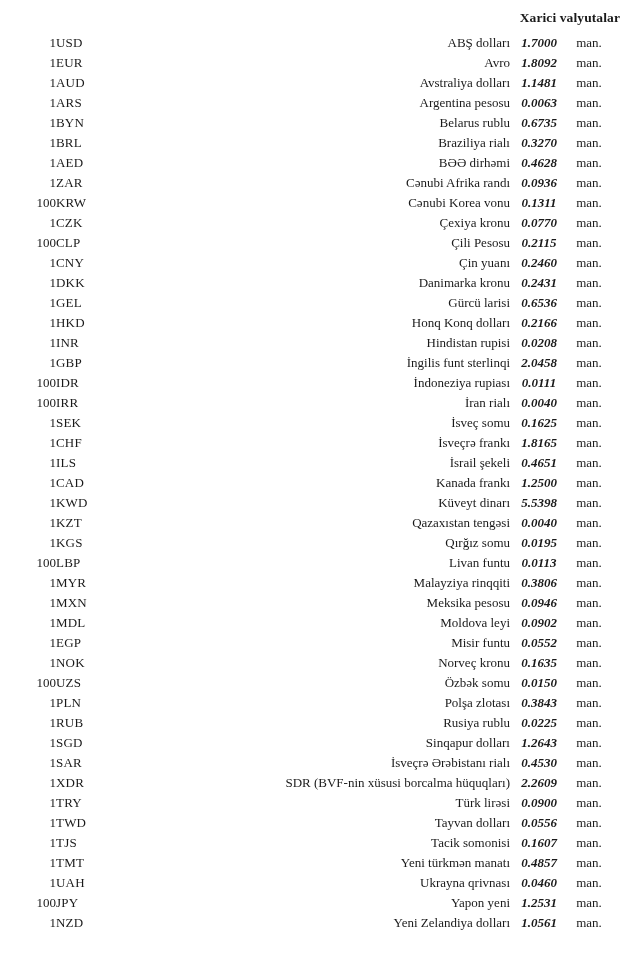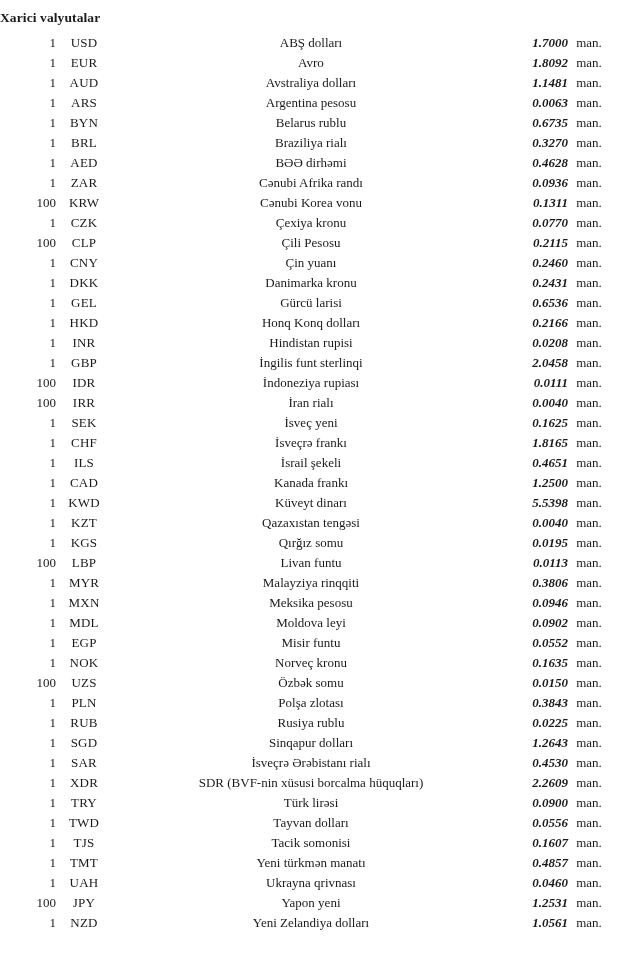--- a/index.html
+++ b/index.html
@@ -15,21 +15,21 @@
     overflow: hidden;
   }
   .page {
     width: 620px;
     height: 971px;
     position: relative;
     box-sizing: border-box;
     padding: 8px 0 0 0;
   }
   .doc-title {
-    text-align: left;
+    text-align: right;
     font-size: 13.5px;
     font-weight: bold;
     letter-spacing: 0.1px;
     margin: 2px 0 7px 0;
     font-family: "Liberation Serif", serif;
   }
   table.rates {
     border-collapse: collapse;
     margin: 0 auto;
     width: 600px;
@@ -46,33 +46,32 @@
     line-height: 20px;
   }
   td.c-amount {
     width: 46px;
     text-align: right;
     padding-right: 0;
     font-family: "Liberation Serif", serif;
   }
   td.c-code {
     width: 56px;
-    text-align: center;
     font-family: "Liberation Serif", serif;
     letter-spacing: 0.2px;
   }
   td.c-name {
     width: 398px;
-    text-align: center;
+    text-align: right;
     padding-left: 4px;
     font-family: "Liberation Serif", serif;
   }
   td.c-rate {
     width: 58px;
-    text-align: right;
+    text-align: center;
     font-style: italic;
     font-weight: bold;
     font-size: 12.5px;
     font-family: "Liberation Serif", serif;
   }
   td.c-unit {
     width: 42px;
     text-align: center;
     padding-left: 5px;
     font-family: "Liberation Serif", serif;
@@ -215,21 +214,21 @@
         <tr>
           <td class="c-amount">100</td>
           <td class="c-code">IRR</td>
           <td class="c-name">İran rialı</td>
           <td class="c-rate">0.0040</td>
           <td class="c-unit">man.</td>
         </tr>
         <tr>
           <td class="c-amount">1</td>
           <td class="c-code">SEK</td>
-          <td class="c-name">İsveç yeni</td>
+          <td class="c-name">İsveç somu</td>
           <td class="c-rate">0.1625</td>
           <td class="c-unit">man.</td>
         </tr>
         <tr>
           <td class="c-amount">1</td>
           <td class="c-code">CHF</td>
           <td class="c-name">İsveçrə frankı</td>
           <td class="c-rate">1.8165</td>
           <td class="c-unit">man.</td>
         </tr>

